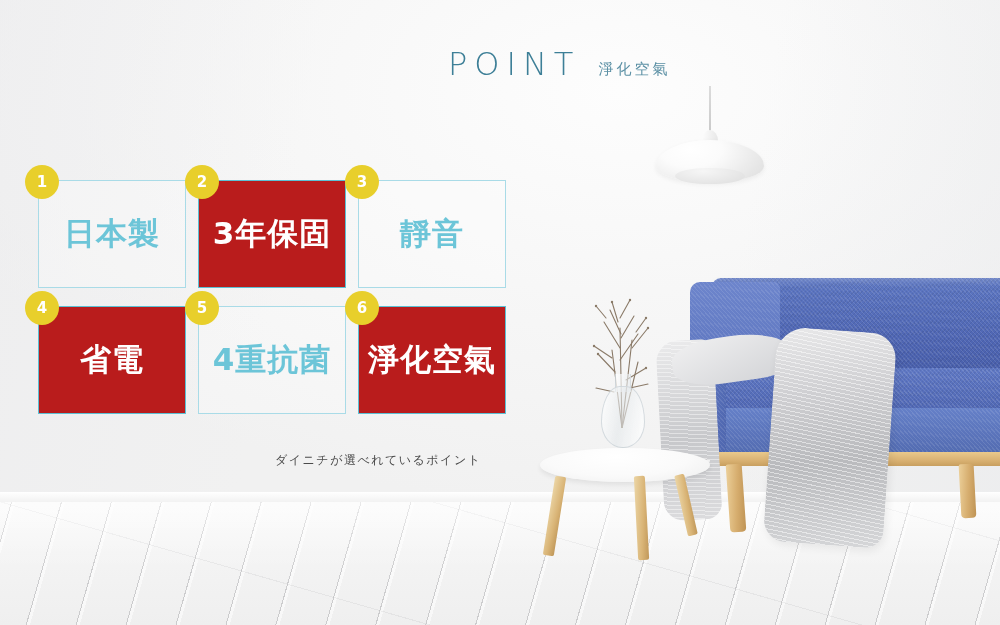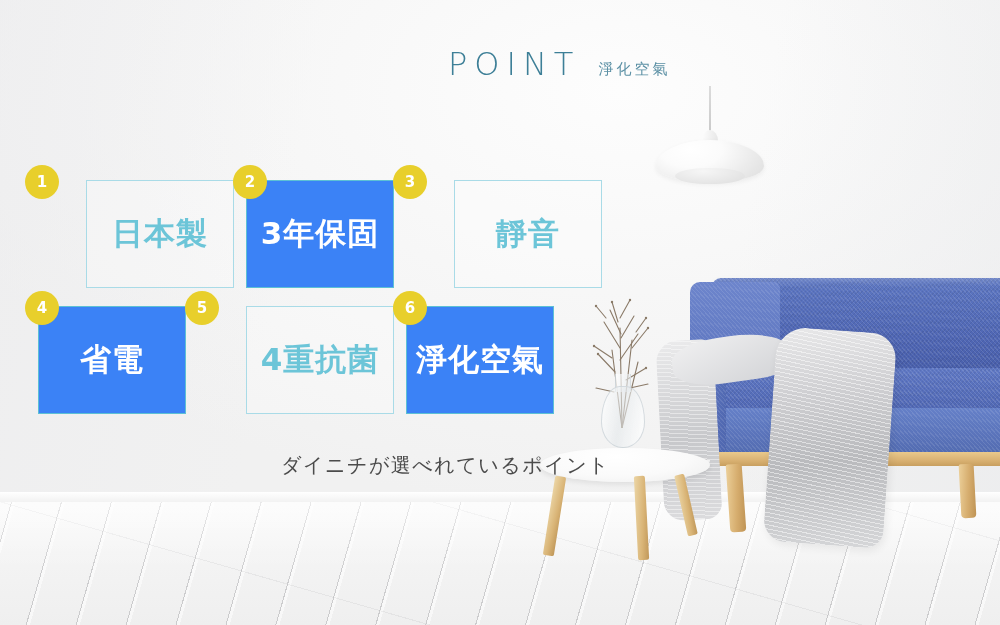--- a/index.html
+++ b/index.html
@@ -197,44 +197,43 @@
   .cell { position:relative; margin-right:12px; }
 
   .box {
     width:148px; height:108px;
     display:flex; align-items:center; justify-content:center;
   }
   .box.outline {
     border:1.5px solid #a9dbe7;
     background:rgba(255,255,255,.28);
     color:#6cc5d8;
-    margin-left:48px;
   }
   .box.filled {
-    background:#3b82f6;
+    background:#b91c1c;
     color:#ffffff;
     border:1.5px solid #5cc0d4;
   }
   .box-label {
     font-size:31px; font-weight:700; letter-spacing:1px; white-space:nowrap;
   }
 
   .badge {
     position:absolute; left:-13px; top:-15px;
     width:34px; height:34px; border-radius:50%;
     background:#e8cf2b;
     color:#ffffff;
     display:flex; align-items:center; justify-content:center;
     font-size:15px; font-weight:600;
     z-index:3;
   }
 
   .caption {
-    position:absolute; left:281px; top:452px;
-    font-size:20px; letter-spacing:1.5px; color:#4b4b4b;
+    position:absolute; left:275px; top:452px;
+    font-size:12px; letter-spacing:1.5px; color:#4b4b4b;
     white-space:nowrap;
   }
 </style>
 </head>
 <body>
 
 <div id="stage">
 
   <div class="wall"></div>
   <div class="wall-shade"></div>

